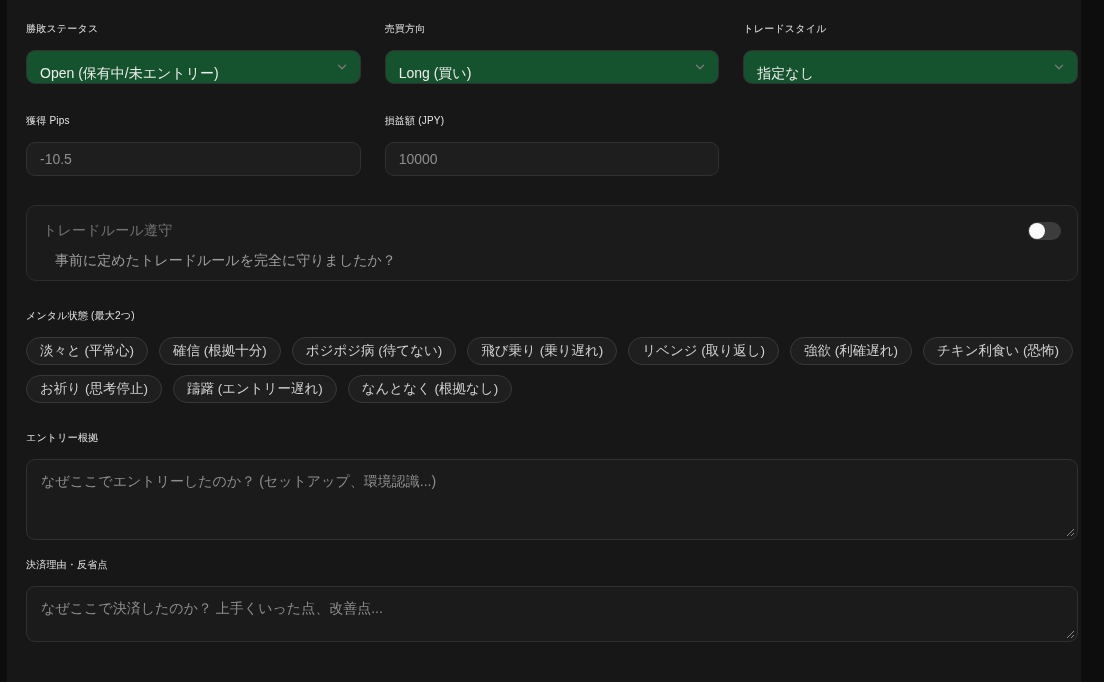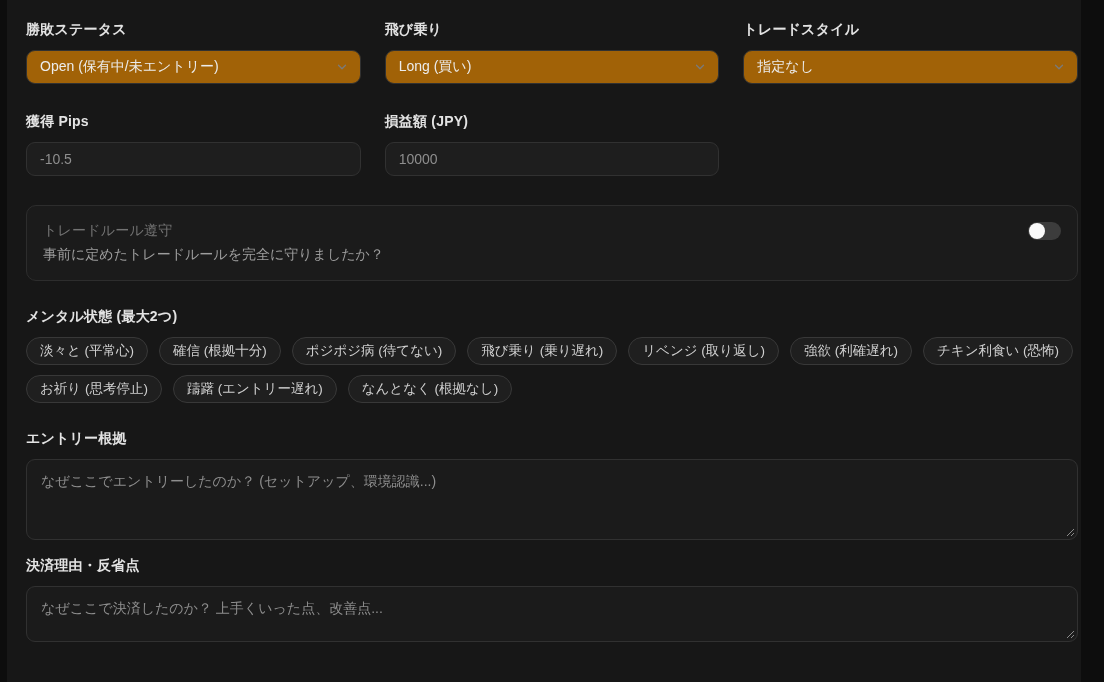--- a/index.html
+++ b/index.html
@@ -19,32 +19,32 @@
     box-sizing:border-box;
     padding:21px 3px 0 19px;
   }
   .grid3{
     display:grid;
     grid-template-columns:repeat(3,1fr);
     column-gap:24px;
   }
   .field-label{
     display:block;
-    font-size:14px;line-height:16px;
-    font-weight:700;color:#e3e3e3;
+    font-size:10px;line-height:16px;
+    font-weight:400;color:#e3e3e3;
     margin-bottom:13px;
     letter-spacing:.2px;
   }
   .select{
     position:relative;
     height:34px;box-sizing:border-box;
-    background:#a16207;
+    background:#14532d;
     border:1px solid #313131;
     border-radius:9px;
-    display:flex;align-items:center;
+    display:flex;align-items:flex-end;
     padding:0 34px 0 13px;
     cursor:pointer;
   }
   .select .value{
     font-size:14px;color:#ececec;
     white-space:nowrap;overflow:hidden;text-overflow:ellipsis;
   }
   .select .chev{
     position:absolute;right:11px;top:50%;
     width:14px;height:14px;margin-top:-7px;
@@ -69,21 +69,21 @@
     border:1px solid #2d2d2d;
     border-radius:10px;
     display:flex;align-items:flex-start;justify-content:space-between;
     padding:15px 16px 0 16px;
   }
   .rule-title{
     font-size:14px;line-height:18px;font-weight:500;color:#737373;
     margin:0 0 6px 0;letter-spacing:.2px;
   }
   .rule-desc{
-    font-size:14px;line-height:18px;color:#9d9d9d;margin:0;
+    font-size:14px;line-height:18px;color:#9d9d9d;margin:12px;
   }
   .switch{
     position:relative;flex:0 0 auto;
     width:33px;height:18px;margin-top:1px;
     background:#3c3c3c;border-radius:999px;
     cursor:pointer;
   }
   .switch .knob{
     position:absolute;left:1px;top:1px;
     width:16px;height:16px;border-radius:50%;
@@ -136,21 +136,21 @@
         <div class="select">
           <span class="value">Open (保有中/未エントリー)</span>
           <span class="chev">
             <svg width="14" height="14" viewBox="0 0 24 24" fill="none" stroke="#7a7a7a" stroke-width="2.2" stroke-linecap="round" stroke-linejoin="round">
                 <polyline points="6 9 12 15 18 9"></polyline>
               </svg>
           </span>
         </div>
       </div>
       <div>
-        <span class="field-label">飛び乗り</span>
+        <span class="field-label">売買方向</span>
         <div class="select">
           <span class="value">Long (買い)</span>
           <span class="chev">
             <svg width="14" height="14" viewBox="0 0 24 24" fill="none" stroke="#7a7a7a" stroke-width="2.2" stroke-linecap="round" stroke-linejoin="round">
                 <polyline points="6 9 12 15 18 9"></polyline>
               </svg>
           </span>
         </div>
       </div>
       <div>

